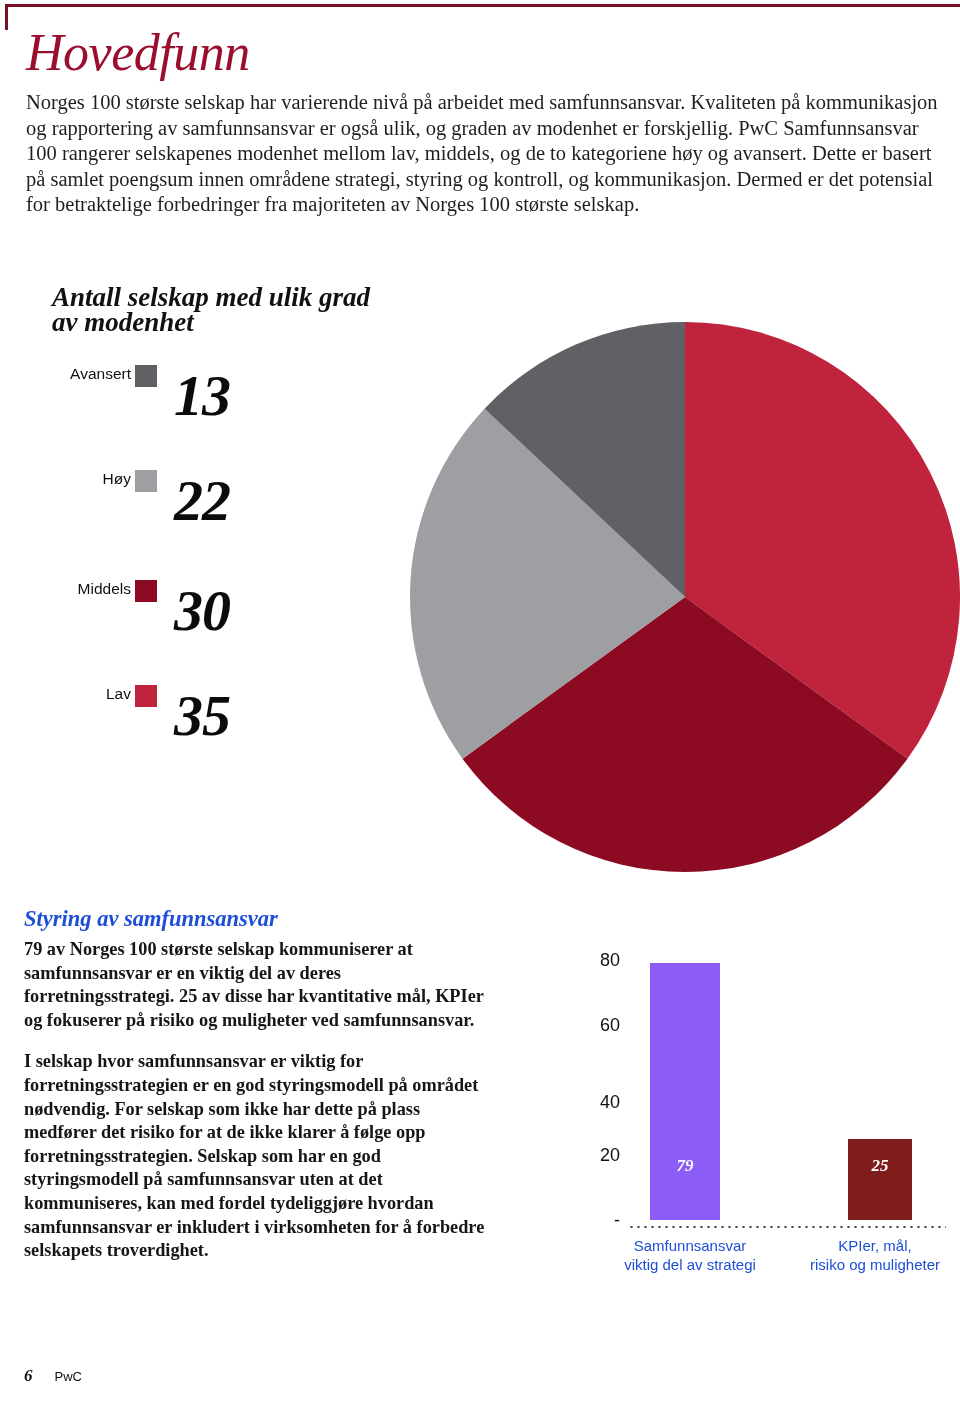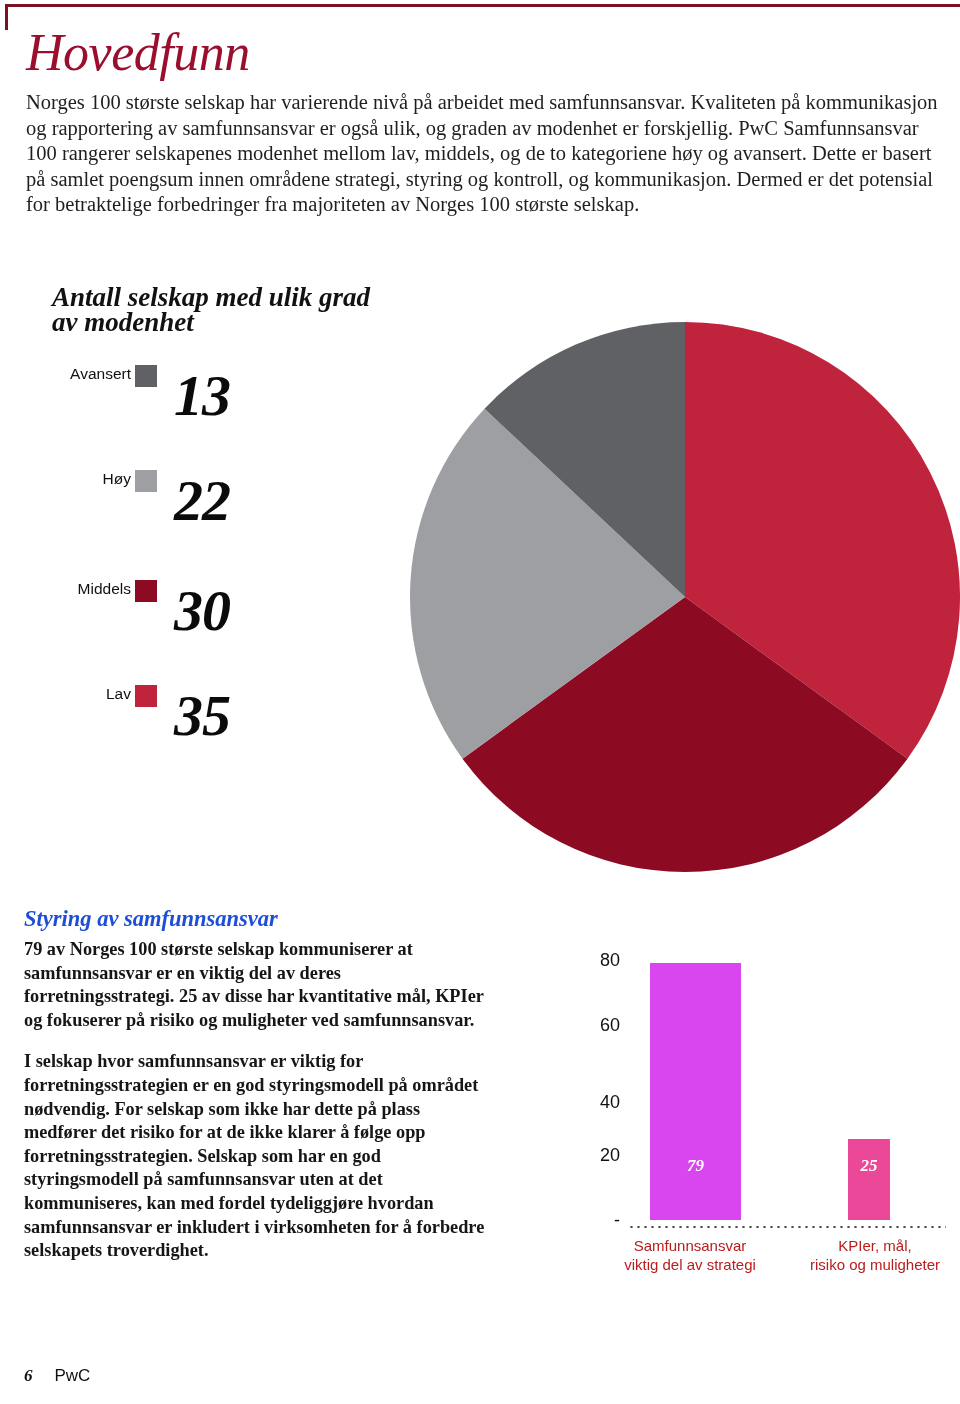--- a/index.html
+++ b/index.html
@@ -215,42 +215,42 @@
     background-size: 7px 2px;
     background-repeat: repeat-x;
   }
   .bc-xlabel {
     position: absolute;
     top: 306px;
     text-align: center;
     font-family: "Liberation Sans", sans-serif;
     font-size: 15px;
     line-height: 19px;
-    color: #b91c1c;
+    color: #1d4ed8;
   }
 
   
   .footer {
     position: absolute;
     left: 24px;
     bottom: 18px;
     display: flex;
     align-items: baseline;
     gap: 22px;
   }
   .footer-page {
     font-family: "Liberation Serif", serif;
     font-style: italic;
     font-weight: bold;
     font-size: 17px;
     color: #111;
   }
   .footer-brand {
     font-family: "Liberation Sans", sans-serif;
-    font-size: 17px;
+    font-size: 13px;
     color: #111;
   }
 </style>
 </head>
 <body>
 
 <div class="top-rule"></div>
 <div class="top-rule-tick"></div>
 
 <div class="page-title">Hovedfunn</div>
@@ -304,24 +304,24 @@
 
   <div class="barchart">
 
     <div class="bc-ytick" style="top:30px;">80</div>
     <div class="bc-ytick" style="top:95px;">60</div>
     <div class="bc-ytick" style="top:172px;">40</div>
     <div class="bc-ytick" style="top:225px;">20</div>
     <div class="bc-ytick" style="top:290px;">-</div>
 
     <div class="bc-plot">
-      <div class="bc-bar" id="bar0" style="left: 22px; width: 70px; height: 256.75px; background: #d946ef; padding-left: 21px;">
+      <div class="bc-bar" id="bar0" style="left: 22px; width: 70px; height: 256.75px; background: #8b5cf6;">
         <span class="bc-barlabel" id="bar0lab" style="bottom: 44px;">79</span>
       </div>
-      <div class="bc-bar" id="bar1" style="left: 220px; width: 42px; height: 81.25px; background: #ec4899;">
+      <div class="bc-bar" id="bar1" style="left: 220px; width: 64px; height: 81.25px; background: #7f1d1d;">
         <span class="bc-barlabel" id="bar1lab" style="bottom: 44px;">25</span>
       </div>
     </div>
 
     <div class="bc-axis"></div>
 
     <div class="bc-xlabel" style="left:60px; width:180px;">
       <div>Samfunnsansvar</div>
       <div>viktig del av strategi</div>
     </div>

